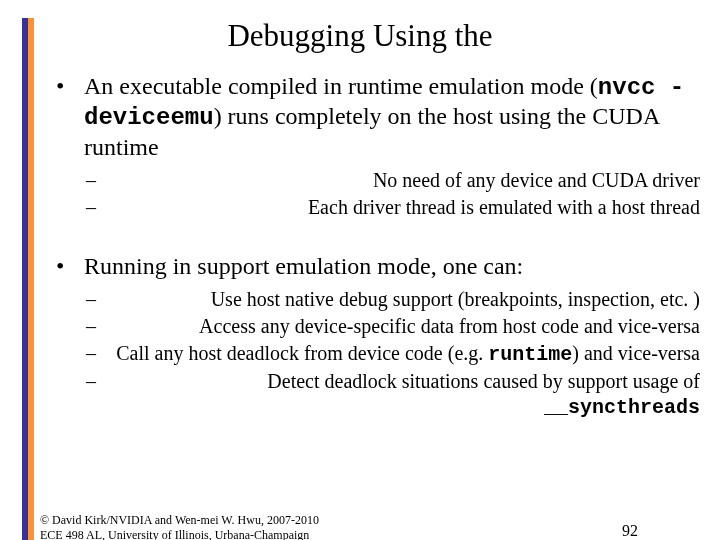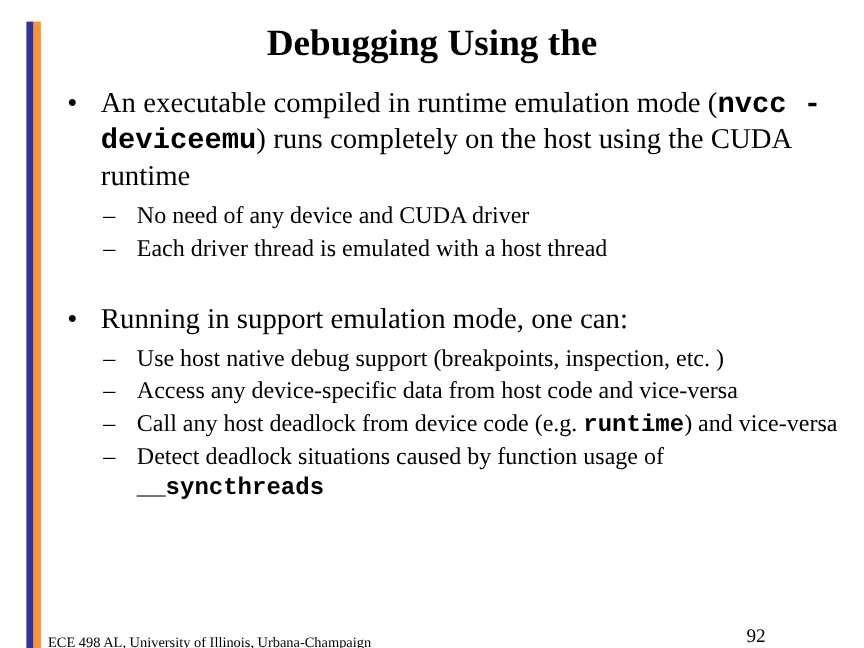--- a/index.html
+++ b/index.html
@@ -1,30 +1,30 @@
 <!DOCTYPE html>
 <html><head>
 <meta charset="utf-8">
 <style>
   * { margin: 0; padding: 0; box-sizing: border-box; }
   html, body { width: 720px; height: 540px; font-family: "Times New Roman", Times, serif; color: #000; background: #fff; overflow: hidden; }
   .slide { position: relative; width: 720px; height: 540px; }
   .left-bar { position: absolute; left: 22px; top: 0; bottom: 0; display: flex; }
   .bar1 { width: 6px; background: #333399; }
   .bar2 { width: 6px; background: #FB9236; }
-  .title { text-align: center; font-size: 31px; font-weight: bold; margin-top: 18px; margin-bottom: 18px; line-height: 1.15; }
+  .title { text-align: center; font-size: 31px; font-weight: normal; margin-top: 18px; margin-bottom: 18px; line-height: 1.15; }
   .content { margin-left: 56px; margin-right: 20px; }
   .bul1 { font-size: 24px; line-height: 1.2; display: flex; margin-bottom: 6px; }
   .bul1 .dot { width: 28px; flex: 0 0 28px; }
   .bul1 .txt { flex: 1; }
   .code-inline { font-family: "Courier New", Courier, monospace; font-weight: bold; }
   .sub { margin-left: 86px; margin-right: 20px; margin-bottom: 20px; }
   .bul2 { font-size: 20px; line-height: 1.25; display: flex; margin-bottom: 2px; }
   .bul2 .dash { width: 28px; flex: 0 0 28px; }
-  .bul2 .txt { flex: 1; }
+  .bul2 .txt { flex: 1; text-align: right; }
   .spacer { height: 12px; }
   .footer { position: absolute; left: 40px; bottom: 16px; font-size: 12px; line-height: 1.2; }
   .pagenum { position: absolute; right: 82px; bottom: 18px; font-size: 16px; }
 </style>
 </head>
 <body>
 
 <div class="slide">
   <div class="left-bar">
     <div class="bar1"></div>
@@ -73,23 +73,23 @@
     </div>
     <div class="bul2">
       <div class="dash">–</div>
       <div class="txt">
         <span>Call any host deadlock from device code (e.g. </span><span class="code-inline">runtime</span><span>) and vice-versa</span>
       </div>
     </div>
     <div class="bul2">
       <div class="dash">–</div>
       <div class="txt">
-        <span>Detect deadlock situations caused by function usage of </span><span class="code-inline">__syncthreads</span>
+        <span>Detect deadlock situations caused by support usage of </span><span class="code-inline">__syncthreads</span>
       </div>
     </div>
   </div>
 
   <div class="footer">
-    <br>
+    <span>© David Kirk/NVIDIA and Wen-mei W. Hwu, 2007-2010</span><br>
     <span>ECE 498 AL, University of Illinois, Urbana-Champaign</span>
   </div>
   <div class="pagenum">92</div>
 </div>
 
 </body></html>

